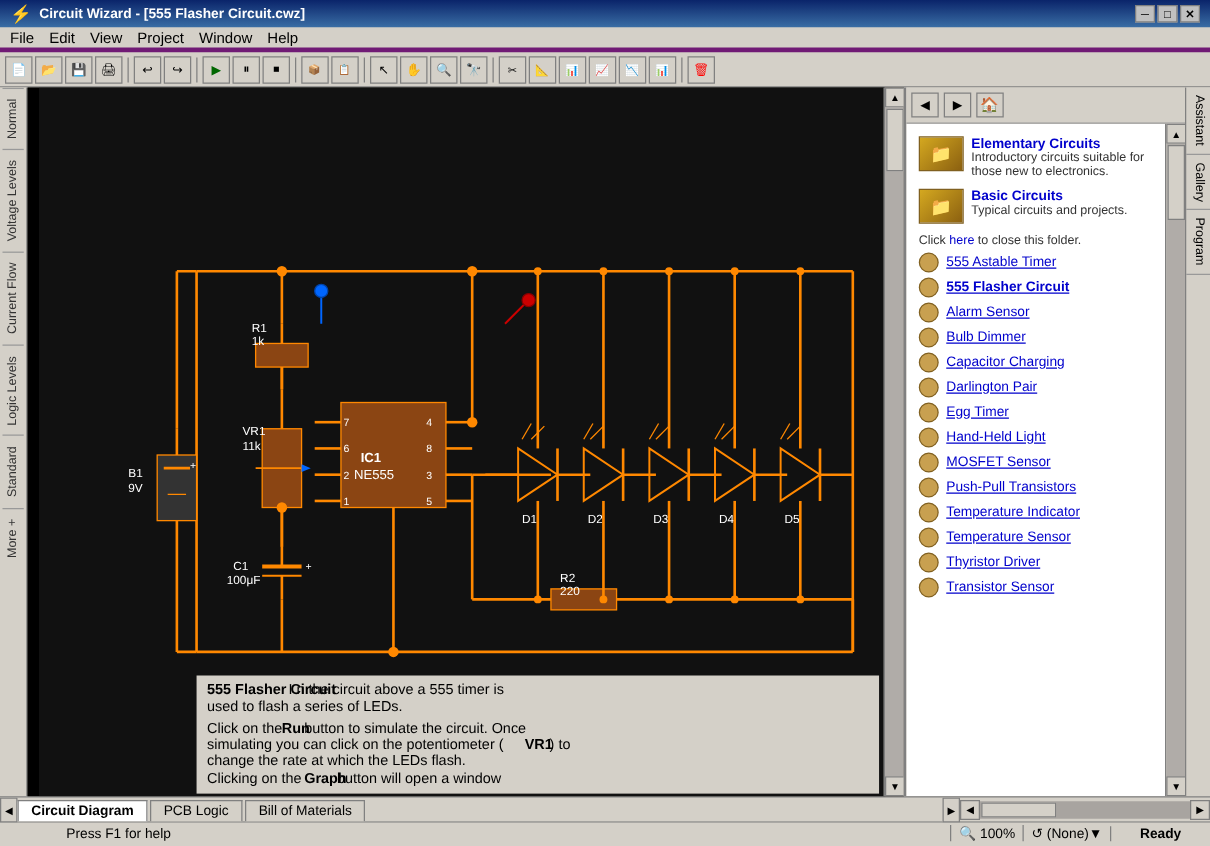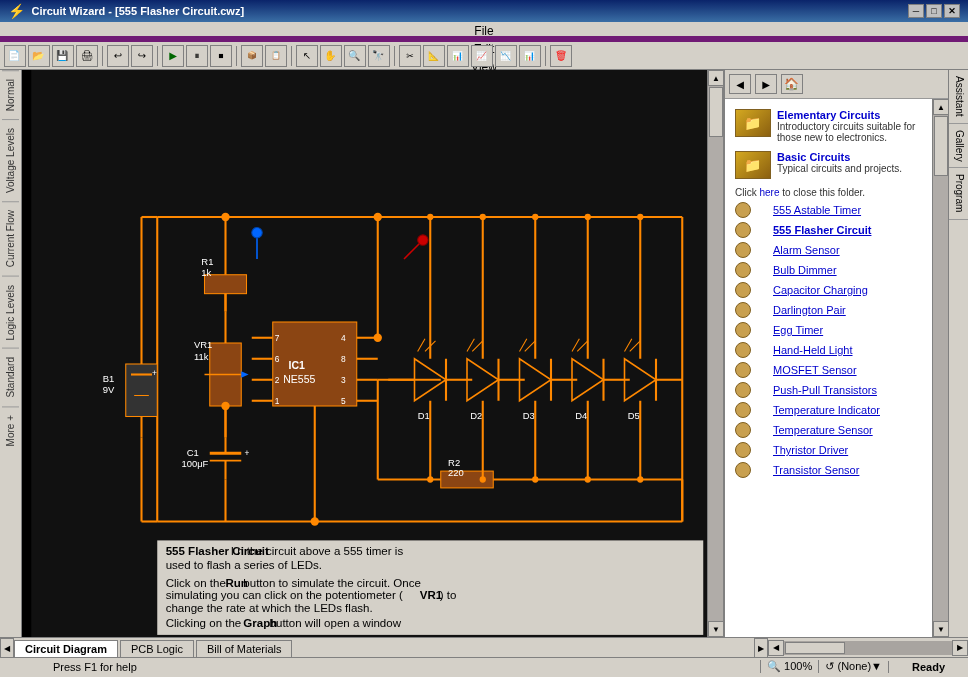--- a/index.html
+++ b/index.html
@@ -5,21 +5,21 @@
     * { margin: 0; padding: 0; box-sizing: border-box; }
     body { width: 968px; height: 677px; font-family: 'Segoe UI', Tahoma, Geneva, Verdana, sans-serif; font-size: 12px; background: #d4d0c8; overflow: hidden; }
     
     
     #titlebar { height: 22px; background: linear-gradient(to bottom, #0a246a, #3a6ea5); display: flex; align-items: center; justify-content: space-between; padding: 0 8px; color: white; font-size: 11px; font-weight: bold; }
     #titlebar-left { display: flex; align-items: center; gap: 6px; }
     #titlebar-right { display: flex; gap: 2px; }
     .title-btn { width: 16px; height: 14px; background: #c0c0c0; border: 1px solid #808080; display: flex; align-items: center; justify-content: center; font-size: 9px; cursor: pointer; color: black; }
     
     
-    #menubar { height: 20px; background: #d4d0c8; display: flex; align-items: center; padding: 0 2px; border-bottom: 6px solid #701a75; flex-direction: column; }
+    #menubar { height: 20px; background: #d4d0c8; display: flex; align-items: center; padding: 0 2px; border-bottom: 4px solid #701a75; }
     .menu-item { padding: 2px 6px; font-size: 12px; cursor: pointer; }
     
     
     #toolbar { height: 28px; background: #d4d0c8; display: flex; align-items: center; padding: 2px 4px; gap: 2px; border-bottom: 1px solid #808080; }
     .tb-btn { width: 22px; height: 22px; background: #d4d0c8; border: 1px solid #808080; display: flex; align-items: center; justify-content: center; cursor: pointer; font-size: 10px; }
     .tb-separator { width: 1px; height: 20px; background: #808080; margin: 0 2px; }
     
     
     #main { display: flex; height: calc(677px - 22px - 20px - 28px - 22px - 18px); }
     
@@ -39,21 +39,21 @@
     
     #right-vtabs { width: 20px; background: #d4d0c8; display: flex; flex-direction: column; border-left: 1px solid #808080; }
     .vtab { writing-mode: vertical-rl; font-size: 10px; padding: 6px 3px; cursor: pointer; border-bottom: 1px solid #999; text-align: center; }
     
     
     .folder-item { display: flex; align-items: flex-start; padding: 4px; gap: 6px; cursor: pointer; }
     .folder-label { font-size: 11px; color: #0000cc; font-weight: bold; }
     .folder-desc { font-size: 10px; color: #333; }
     
     .section-title { font-size: 11px; font-weight: bold; padding: 4px 2px 2px 2px; }
-    .circuit-item { display: flex; align-items: center; gap: 22px; padding: 2px 4px; cursor: pointer; }
+    .circuit-item { display: flex; align-items: center; gap: 6px; padding: 2px 4px; cursor: pointer; }
     .circuit-icon { width: 16px; height: 16px; background: #c8a050; border: 1px solid #806020; border-radius: 50%; flex-shrink: 0; }
     .circuit-link { font-size: 11px; color: #0000cc; text-decoration: underline; }
     .circuit-link.active { font-weight: bold; }
     
     .click-here { font-size: 10px; padding: 2px 4px; color: #333; }
     .bottom-tab { padding: 2px 10px; background: #d4d0c8; border: 1px solid #808080; border-bottom: none; font-size: 11px; cursor: pointer; margin-right: 2px; }
     .bottom-tab.active { background: white; font-weight: bold; }
     
     
     #statusbar { height: 18px; background: #d4d0c8; display: flex; align-items: center; border-top: 1px solid #808080; font-size: 11px; padding-left: 47px; }

